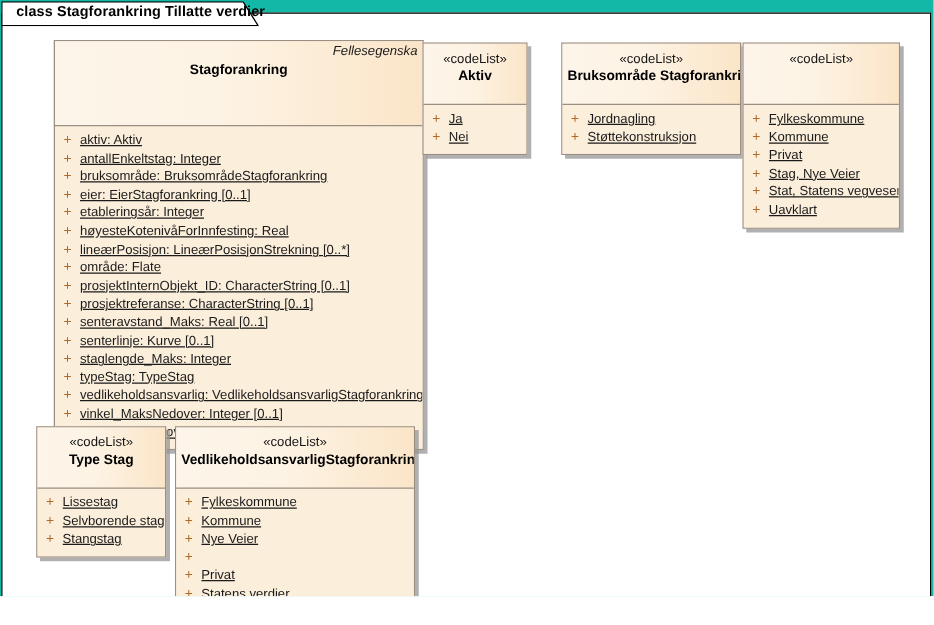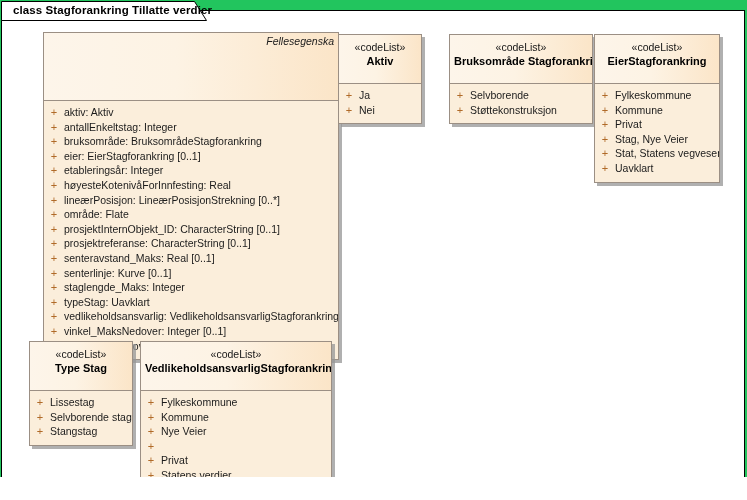--- a/index.html
+++ b/index.html
@@ -7,21 +7,21 @@
     padding: 0;
     background: #ffffff;
   }
   body {
     font-family: "Liberation Sans", sans-serif;
   }
   #canvas {
     position: relative;
     width: 747px;
     height: 477px;
-    background: #22c55e;
+    background: #14b8a6;
     overflow: hidden;
   }
   
   .diagram-frame {
     position: absolute;
     left: 1px;
     top: 10px;
     width: 744px;
     height: 488px;
     border: 1px solid #000000;
@@ -103,20 +103,21 @@
     width: 20px;
     flex: 0 0 20px;
     text-align: center;
     color: #b06a28;
     font-size: 11px;
   }
   .attr-text {
     flex: 1 1 auto;
     overflow: hidden;
     text-overflow: clip;
+    text-decoration: underline;
   }
 
   
   #box-stagforankring { left: 43px; top: 32px; width: 296px; z-index: 1; }
   #box-aktiv          { left: 338px; top: 34px; width:  84px; z-index: 3; }
   #box-bruksomrade    { left: 449px; top: 34px; width: 144px; z-index: 2; }
   #box-eier           { left: 594px; top: 34px; width: 126px; z-index: 3; }
   #box-typestag       { left: 29px;  top: 341px; width: 104px; z-index: 2; }
   #box-vedlikehold    { left: 140px; top: 341px; width: 192px; z-index: 2; }
 
@@ -137,20 +138,21 @@
   <div class="title-tab">
     <svg width="206" height="20" viewBox="0 0 206 20">
       <path d="M0.5,0.5 L193.5,0.5 L205.5,19.5 L0.5,19.5 Z" fill="#ffffff" stroke="#000000" stroke-width="1"></path>
     </svg>
     <div class="title-tab-text">class Stagforankring Tillatte verdier</div>
   </div>
 
   <div class="uml-box" id="box-stagforankring">
     <div class="uml-header">
       <div class="tagged-note">Fellesegenska</div>
+      <div class="classname">Stagforankring</div>
     </div>
     <div class="uml-body">
       <div class="attr-row">
           <span class="attr-vis">+</span>
           <span class="attr-text">aktiv: Aktiv</span>
         </div>
       <div class="attr-row">
           <span class="attr-vis">+</span>
           <span class="attr-text">antallEnkeltstag: Integer</span>
         </div>
@@ -193,21 +195,21 @@
       <div class="attr-row">
           <span class="attr-vis">+</span>
           <span class="attr-text">senterlinje: Kurve [0..1]</span>
         </div>
       <div class="attr-row">
           <span class="attr-vis">+</span>
           <span class="attr-text">staglengde_Maks: Integer</span>
         </div>
       <div class="attr-row">
           <span class="attr-vis">+</span>
-          <span class="attr-text">typeStag: Uavklart</span>
+          <span class="attr-text">typeStag: TypeStag</span>
         </div>
       <div class="attr-row">
           <span class="attr-vis">+</span>
           <span class="attr-text">vedlikeholdsansvarlig: VedlikeholdsansvarligStagforankring [0..1]</span>
         </div>
       <div class="attr-row">
           <span class="attr-vis">+</span>
           <span class="attr-text">vinkel_MaksNedover: Integer [0..1]</span>
         </div>
       <div class="attr-row">
@@ -235,33 +237,32 @@
   </div>
 
   <div class="uml-box" id="box-bruksomrade">
     <div class="uml-header">
       <div class="stereotype">«codeList»</div>
       <div class="classname">Bruksområde Stagforankring</div>
     </div>
     <div class="uml-body">
       <div class="attr-row">
           <span class="attr-vis">+</span>
-          <span class="attr-text">Selvborende</span>
+          <span class="attr-text">Jordnagling</span>
         </div>
       <div class="attr-row">
           <span class="attr-vis">+</span>
           <span class="attr-text">Støttekonstruksjon</span>
         </div>
     </div>
   </div>
 
   <div class="uml-box" id="box-eier">
     <div class="uml-header">
       <div class="stereotype">«codeList»</div>
-      <div class="classname">EierStagforankring</div>
     </div>
     <div class="uml-body">
       <div class="attr-row">
           <span class="attr-vis">+</span>
           <span class="attr-text">Fylkeskommune</span>
         </div>
       <div class="attr-row">
           <span class="attr-vis">+</span>
           <span class="attr-text">Kommune</span>
         </div>

